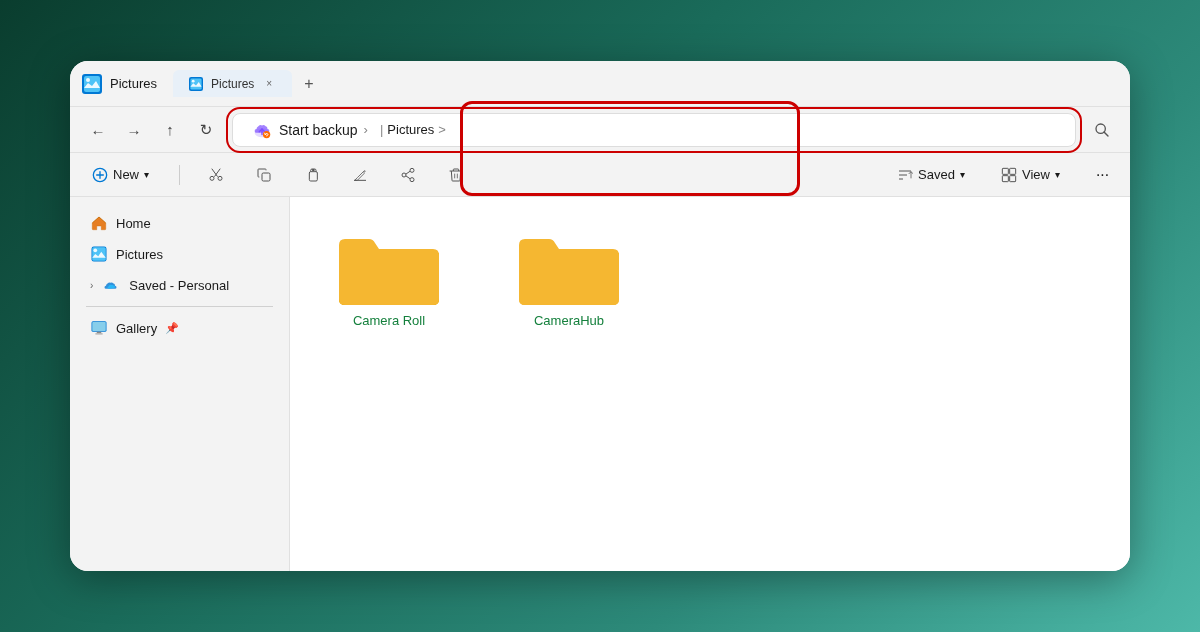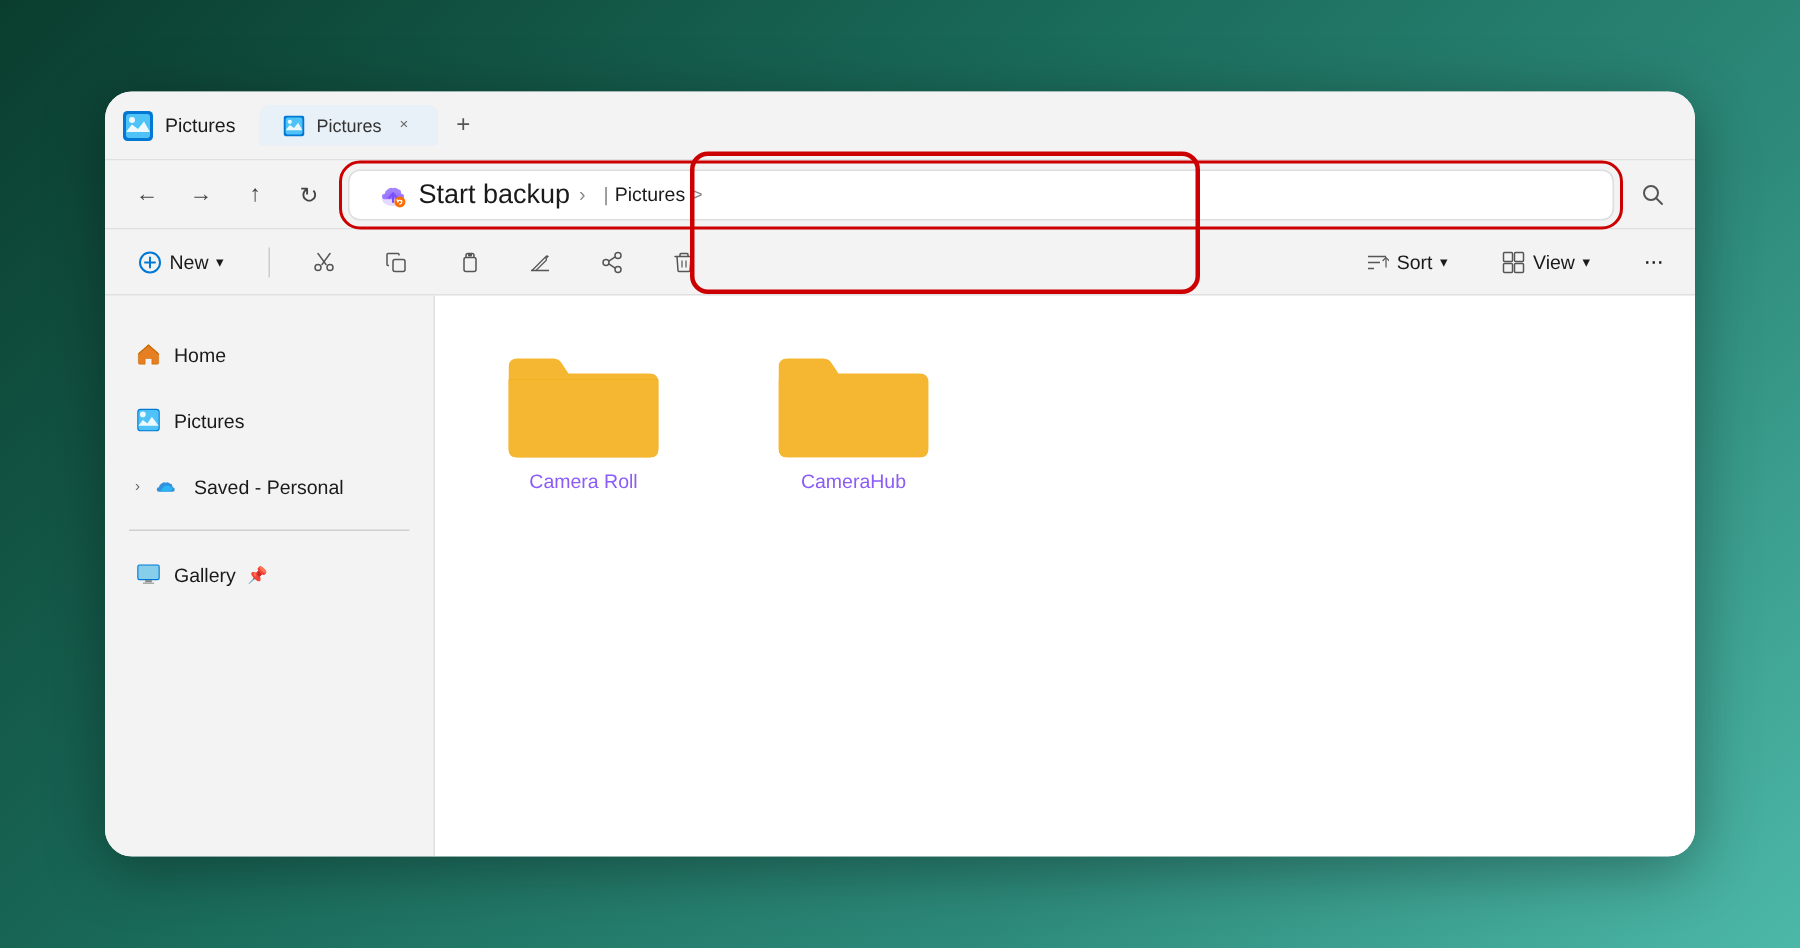--- a/index.html
+++ b/index.html
@@ -128,21 +128,21 @@
       display: flex;
       align-items: center;
       gap: 6px;
       background: transparent;
       border: none;
       cursor: pointer;
       padding: 4px 8px;
       border-radius: 5px;
     }
     .backup-label {
-      font-size: 18px;
+      font-size: 14px;
       color: #1a1a1a;
       font-weight: 400;
     }
     .breadcrumb-sep {
       font-size: 13px;
       color: #888;
     }
     .breadcrumb-item {
       font-size: 13px;
       color: #1a1a1a;
@@ -218,21 +218,21 @@
     }
     .sidebar-item {
       display: flex;
       align-items: center;
       gap: 8px;
       padding: 6px 16px;
       font-size: 13px;
       color: #1a1a1a;
       cursor: pointer;
       border-radius: 5px;
-      margin: 14px 4px;
+      margin: 1px 4px;
       text-align: right;
     }
     .sidebar-item .expand-arrow {
       font-size: 10px;
       color: #666;
       margin-right: 2px;
     }
     .sidebar-divider {
       height: 1px;
       background: #d0d0d0;
@@ -271,21 +271,21 @@
       padding: 8px;
       border-radius: 6px;
     }
     .folder-icon {
       width: 100px;
       height: 80px;
       position: relative;
     }
     .file-label {
       font-size: 13px;
-      color: #8b5cf6;
+      color: #15803d;
       text-align: center;
     }
 
     
     .folder-body { fill: #f5b731; }
 
     
     .sidebar::-webkit-scrollbar { width: 6px; }
     .sidebar::-webkit-scrollbar-thumb { background: #ccc; border-radius: 3px; }
 
@@ -440,21 +440,21 @@
     <div class="cmd-spacer"></div>
 
     <button class="cmd-btn">
       <svg width="16" height="16" viewBox="0 0 24 24">
         <line x1="3" y1="6" x2="21" y2="6" stroke="#555" stroke-width="1.5"></line>
         <line x1="3" y1="12" x2="15" y2="12" stroke="#555" stroke-width="1.5"></line>
         <line x1="3" y1="18" x2="9" y2="18" stroke="#555" stroke-width="1.5"></line>
         <path d="M18 10 L21 7 L24 10" stroke="#555" stroke-width="1.2" fill="none" stroke-linecap="round"></path>
         <line x1="21" y1="7" x2="21" y2="17" stroke="#555" stroke-width="1.2"></line>
       </svg>
-      <span>Sort</span>
+      <span>Saved</span>
       <span style="font-size:10px;">▾</span>
     </button>
 
     <button class="cmd-btn">
       <svg width="16" height="16" viewBox="0 0 24 24">
         <rect x="2" y="2" width="9" height="9" rx="1" stroke="#555" stroke-width="1.5" fill="none"></rect>
         <rect x="13" y="2" width="9" height="9" rx="1" stroke="#555" stroke-width="1.5" fill="none"></rect>
         <rect x="2" y="13" width="9" height="9" rx="1" stroke="#555" stroke-width="1.5" fill="none"></rect>
         <rect x="13" y="13" width="9" height="9" rx="1" stroke="#555" stroke-width="1.5" fill="none"></rect>
       </svg>

